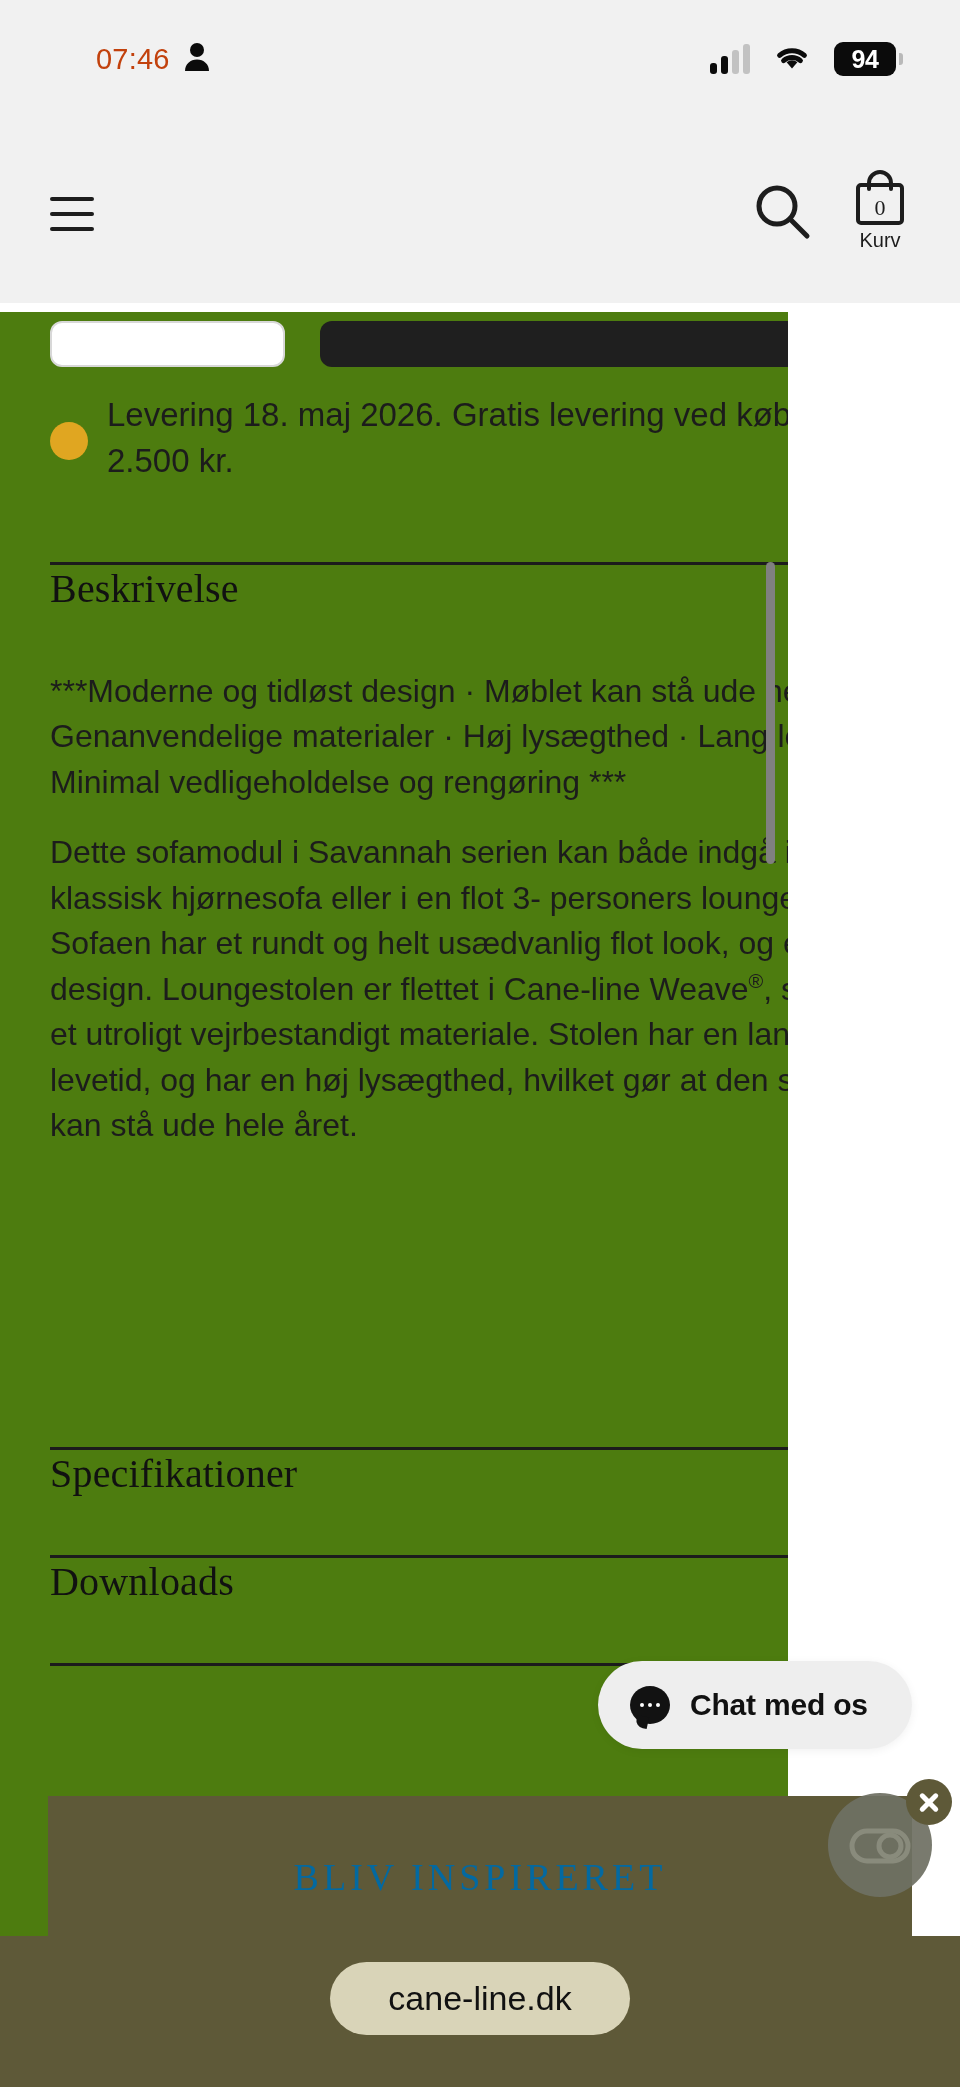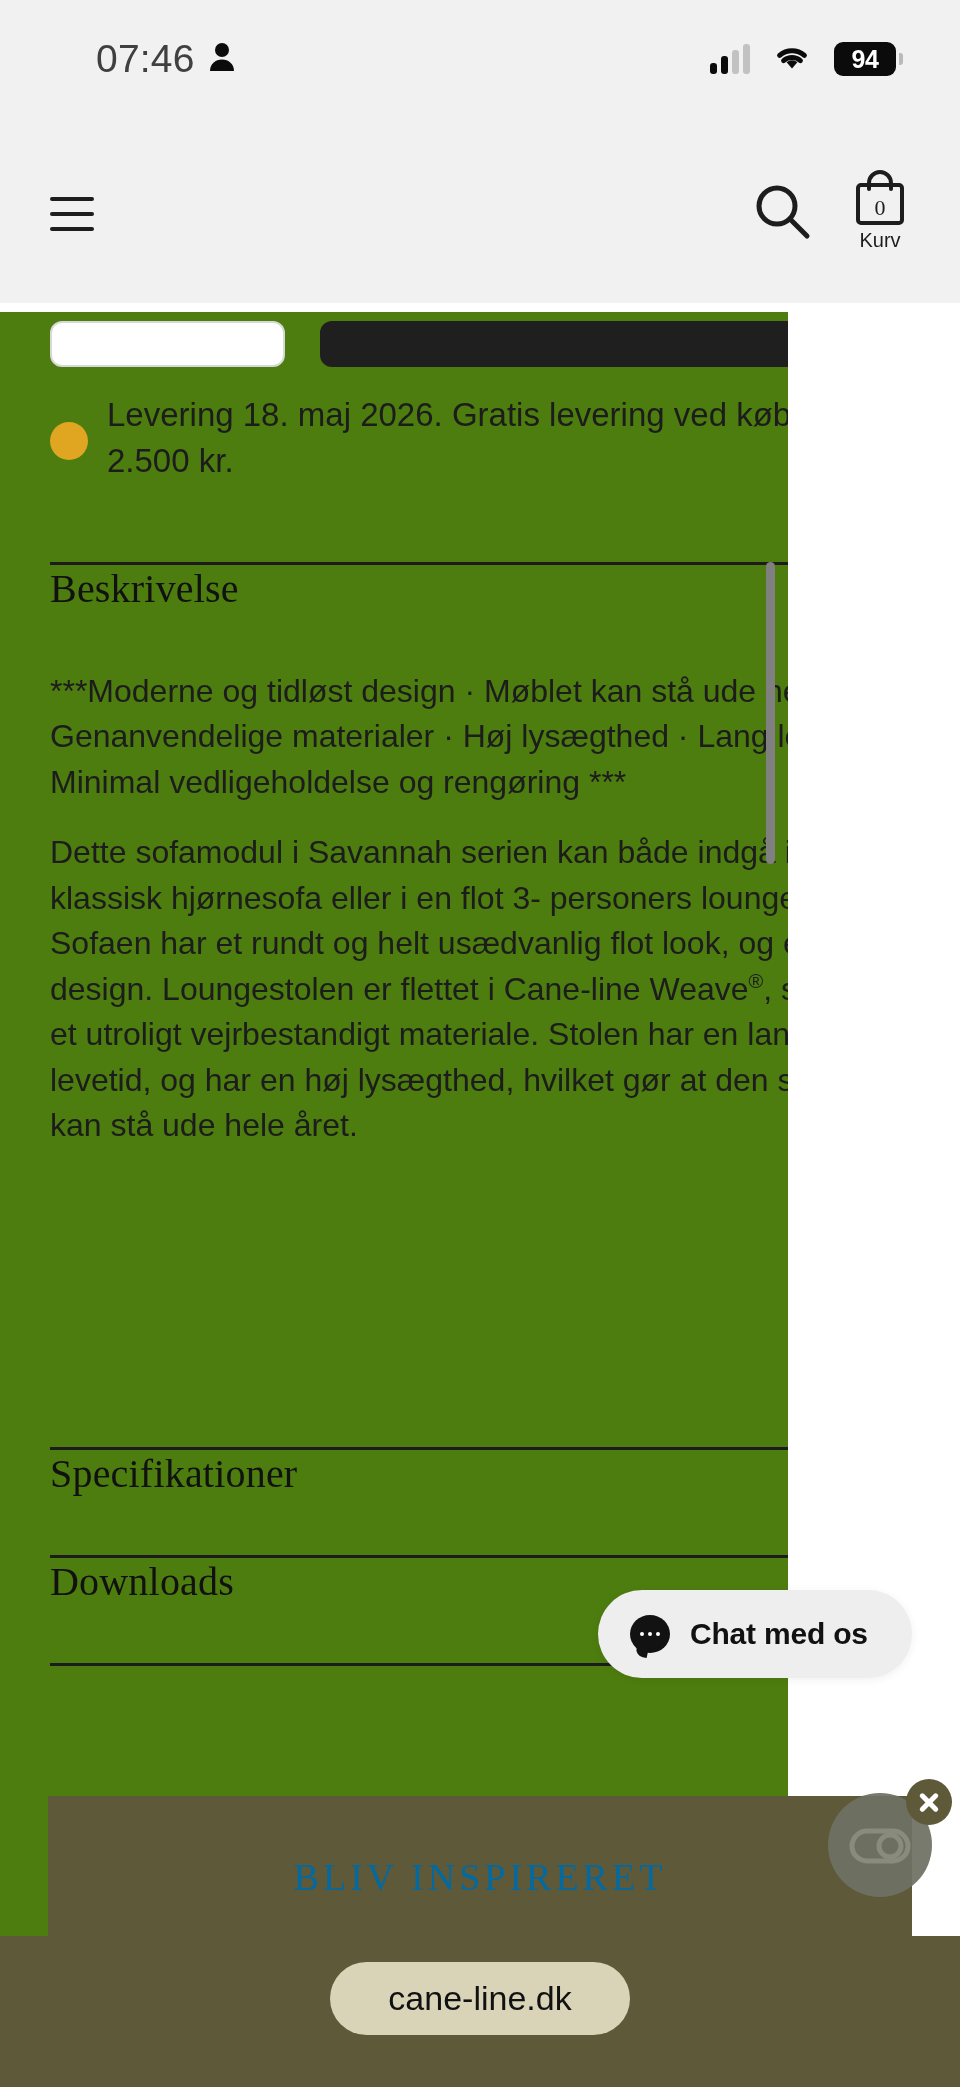--- a/index.html
+++ b/index.html
@@ -31,23 +31,23 @@
     align-items: center;
     justify-content: space-between;
     padding: 0 64px 0 96px;
   }
   .status-left {
     display: flex;
     align-items: center;
     gap: 14px;
   }
   .status-time {
-    font-size: 39px;
+    font-size: 29px;
     font-weight: 500;
-    color: #404040;
+    color: #c2410c;
     letter-spacing: 0.2px;
     font-family: "Liberation Sans", sans-serif;
   }
   .person-icon { display: block; }
   .status-right {
     display: flex;
     align-items: center;
     gap: 22px;
   }
   .signal-bars {
@@ -271,21 +271,21 @@
     width: 9px;
     height: 302px;
     background: #808080;
     border-radius: 5px;
   }
 
   
   .chat-widget {
     position: absolute;
     left: 598px;
-    top: 1590px;
+    top: 1661px;
     width: 314px;
     height: 88px;
     background: #eeeeee;
     border-radius: 44px;
     display: flex;
     align-items: center;
     gap: 20px;
     padding-left: 32px;
     cursor: pointer;
     box-shadow: 0 2px 10px rgba(0,0,0,0.06);

